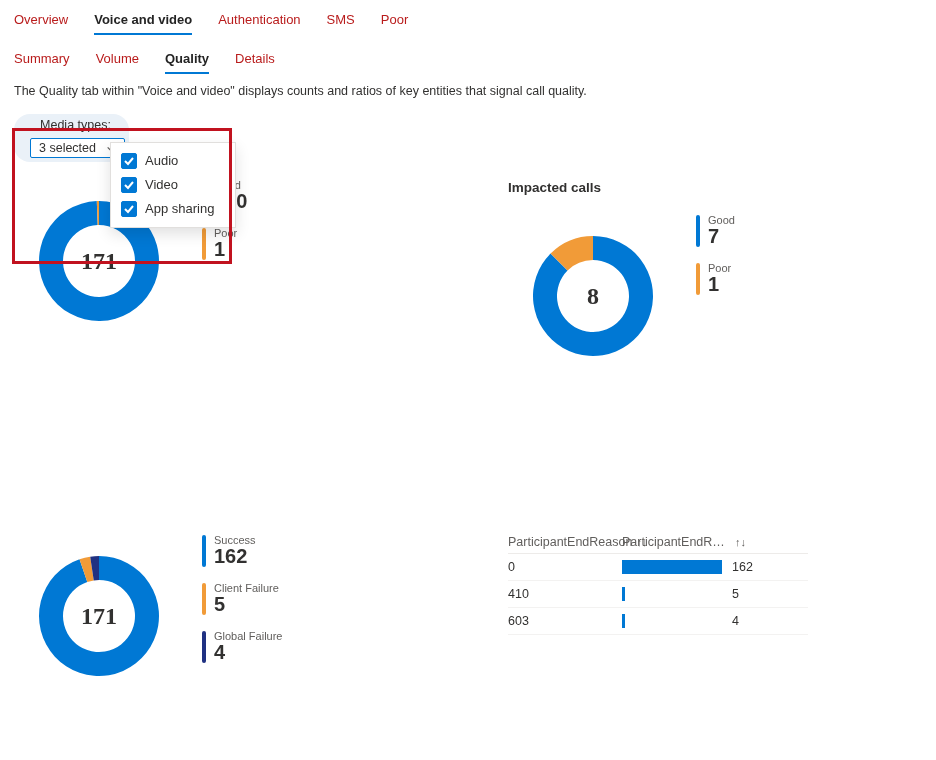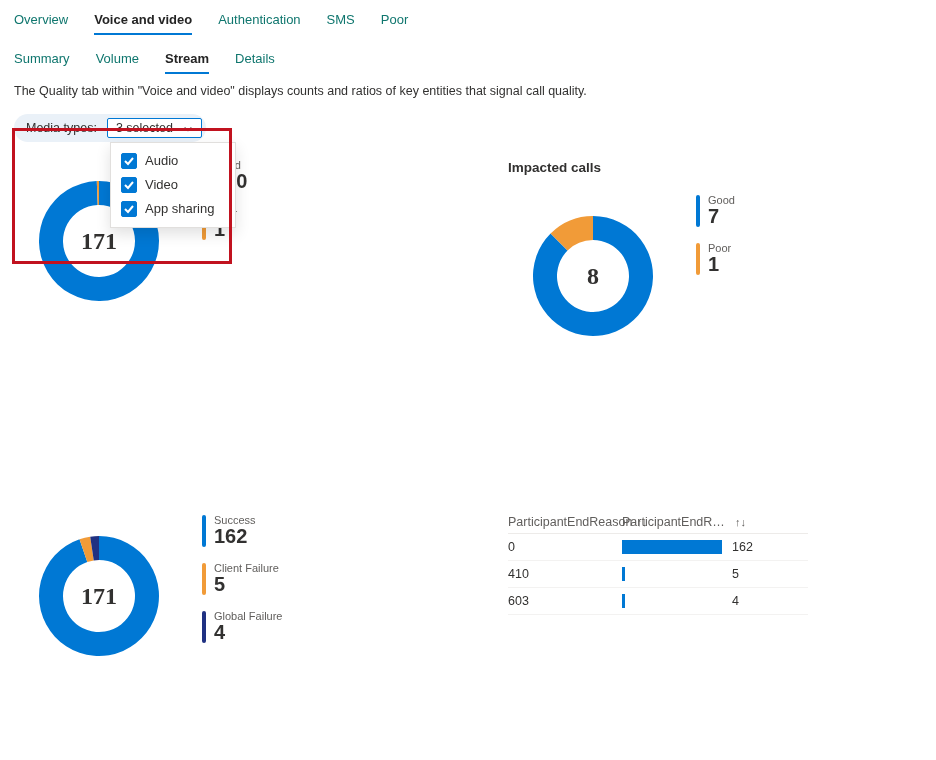--- a/index.html
+++ b/index.html
@@ -7,21 +7,21 @@
     margin: 0; padding: 0;
     font-family: "Segoe UI", -apple-system, BlinkMacSystemFont, sans-serif;
     font-size: 13px;
     color: #323130;
     background: #fff;
     width: 936px;
   }
   .page { padding: 6px 14px 20px 14px; }
   
   .tabrow { display: flex; gap: 26px; margin-bottom: 10px; }
-  .tabrow .tab { padding: 6px 0 8px 0; cursor: pointer; color: #0f766e; position: relative; }
+  .tabrow .tab { padding: 6px 0 8px 0; cursor: pointer; color: #b91c1c; position: relative; }
   .tabrow .tab.active { color: #242424; font-weight: 600; }
   .tabrow .tab.active::after {
     content: ""; position: absolute; left: 0; right: 0; bottom: 0;
     height: 2px; background: #0078d4;
   }
   .desc { color: #323130; margin: 8px 0 16px 0; font-size: 12.5px; }
   
   .filters { display: flex; gap: 16px; align-items: flex-start; margin-bottom: 14px; position: relative; }
   .pill {
     display: inline-flex; align-items: center; gap: 6px;
@@ -83,28 +83,28 @@
       <div class="tab">Overview</div>
       <div class="tab active">Voice and video</div>
       <div class="tab">Authentication</div>
       <div class="tab">SMS</div>
       <div class="tab">Poor</div>
     </div>
 
 <div class="tabrow" id="sub-tabs" style="">
       <div class="tab">Summary</div>
       <div class="tab">Volume</div>
-      <div class="tab active">Stream</div>
+      <div class="tab active">Quality</div>
       <div class="tab">Details</div>
     </div>
 
 <div class="desc">The Quality tab within "Voice and video" displays counts and ratios of key entities that signal call quality.</div>
 
 <div class="filters">
-  <div class="pill" style="position:relative; padding-right:4px;">
+  <div class="pill" style="position:relative; padding-right:4px;flex-direction:column;">
     <span>Media types:</span>
     <span class="select-box">
       <span>3 selected</span>
       <span class="chev">
         <svg viewBox="0 0 12 12">
               <path d="M2 4 L6 8 L10 4" fill="none" stroke="#605e5c" stroke-width="1.4"></path>
             </svg>
       </span>
     </span>
   </div>

